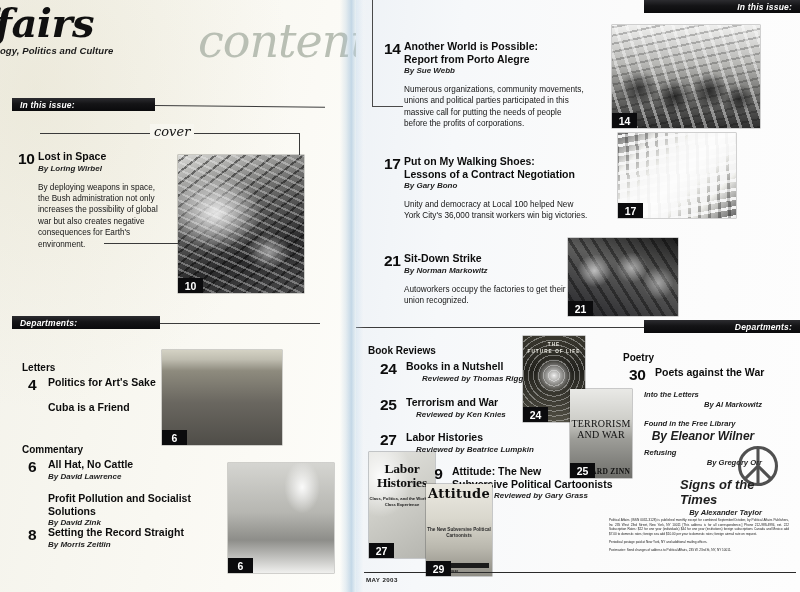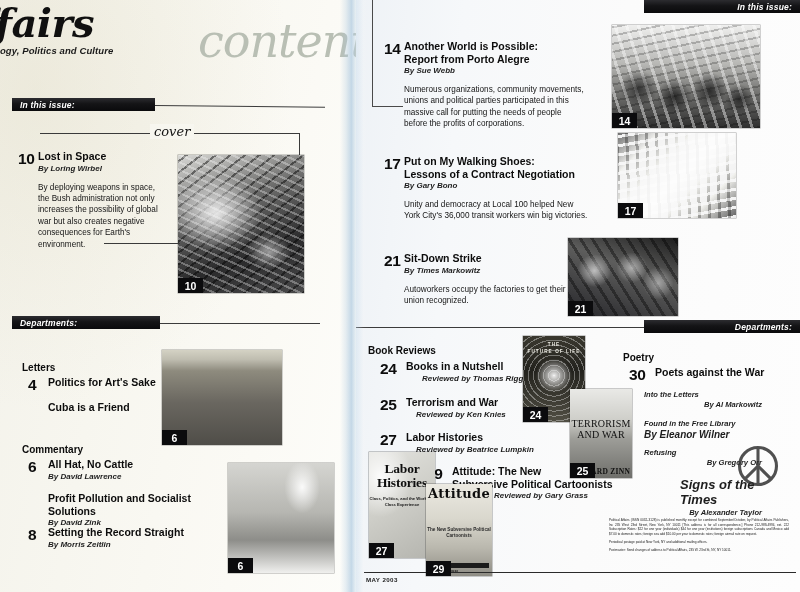--- a/index.html
+++ b/index.html
@@ -536,21 +536,21 @@
     </div>
     <div class="photo" style="left:262px; top:133px; width:118px; height:85px;">
       <div class="tex tex-signs"></div>
       <div class="pgbadge">17</div>
     </div>
 
     <div class="entry" style="left:28px; top:252px; width:190px;">
       <div class="num">21</div>
       <div class="body">
         <div class="ttl">Sit-Down Strike</div>
-        <div class="byline">By Times Markowitz</div>
+        <div class="byline">By Norman Markowitz</div>
         <div class="blurb" style="margin-top:9px;">Autoworkers occupy the factories to get their union recognized.</div>
       </div>
     </div>
     <div class="photo" style="left:212px; top:238px; width:110px; height:78px;">
       <div class="tex tex-sitdown"></div>
       <div class="pgbadge">21</div>
     </div>
 
     <div class="bar bar-right" style="left:288px; top:320px; width:156px;">
       <span class="bar-label">Departments:</span>
@@ -641,21 +641,21 @@
         <div class="ttl">Poets against the War</div>
       </div>
     </div>
 
     <div style="position:absolute; left:288px; top:389px; width:136px;">
       <div class="byline" style="font-size:7.6px;">Into the Letters</div>
       <div class="byline" style="font-size:7.6px; text-align:right; padding-right:18px;">By Al Markowitz</div>
     </div>
     <div style="position:absolute; left:288px; top:418px; width:136px;">
       <div class="byline" style="font-size:7.6px;">Found in the Free Library</div>
-      <div class="byline" style="font-size:10px; text-align:left; padding-right:18px;">By Eleanor Wilner</div>
+      <div class="byline" style="font-size:12px; text-align:center; padding-right:18px;">By Eleanor Wilner</div>
     </div>
     <div style="position:absolute; left:288px; top:447px; width:136px;">
       <div class="byline" style="font-size:7.6px;">Refusing</div>
       <div class="byline" style="font-size:7.6px; text-align:right; padding-right:18px;">By Gregory Orr</div>
     </div>
     <div style="position:absolute; left:288px; top:476px; width:136px;">
       <div class="byline" style="font-size:13px;margin-left:36px;">Signs of the Times</div>
       <div class="byline" style="font-size:7.6px; text-align:right; padding-right:18px;">By Alexander Taylor</div>
     </div>
 

